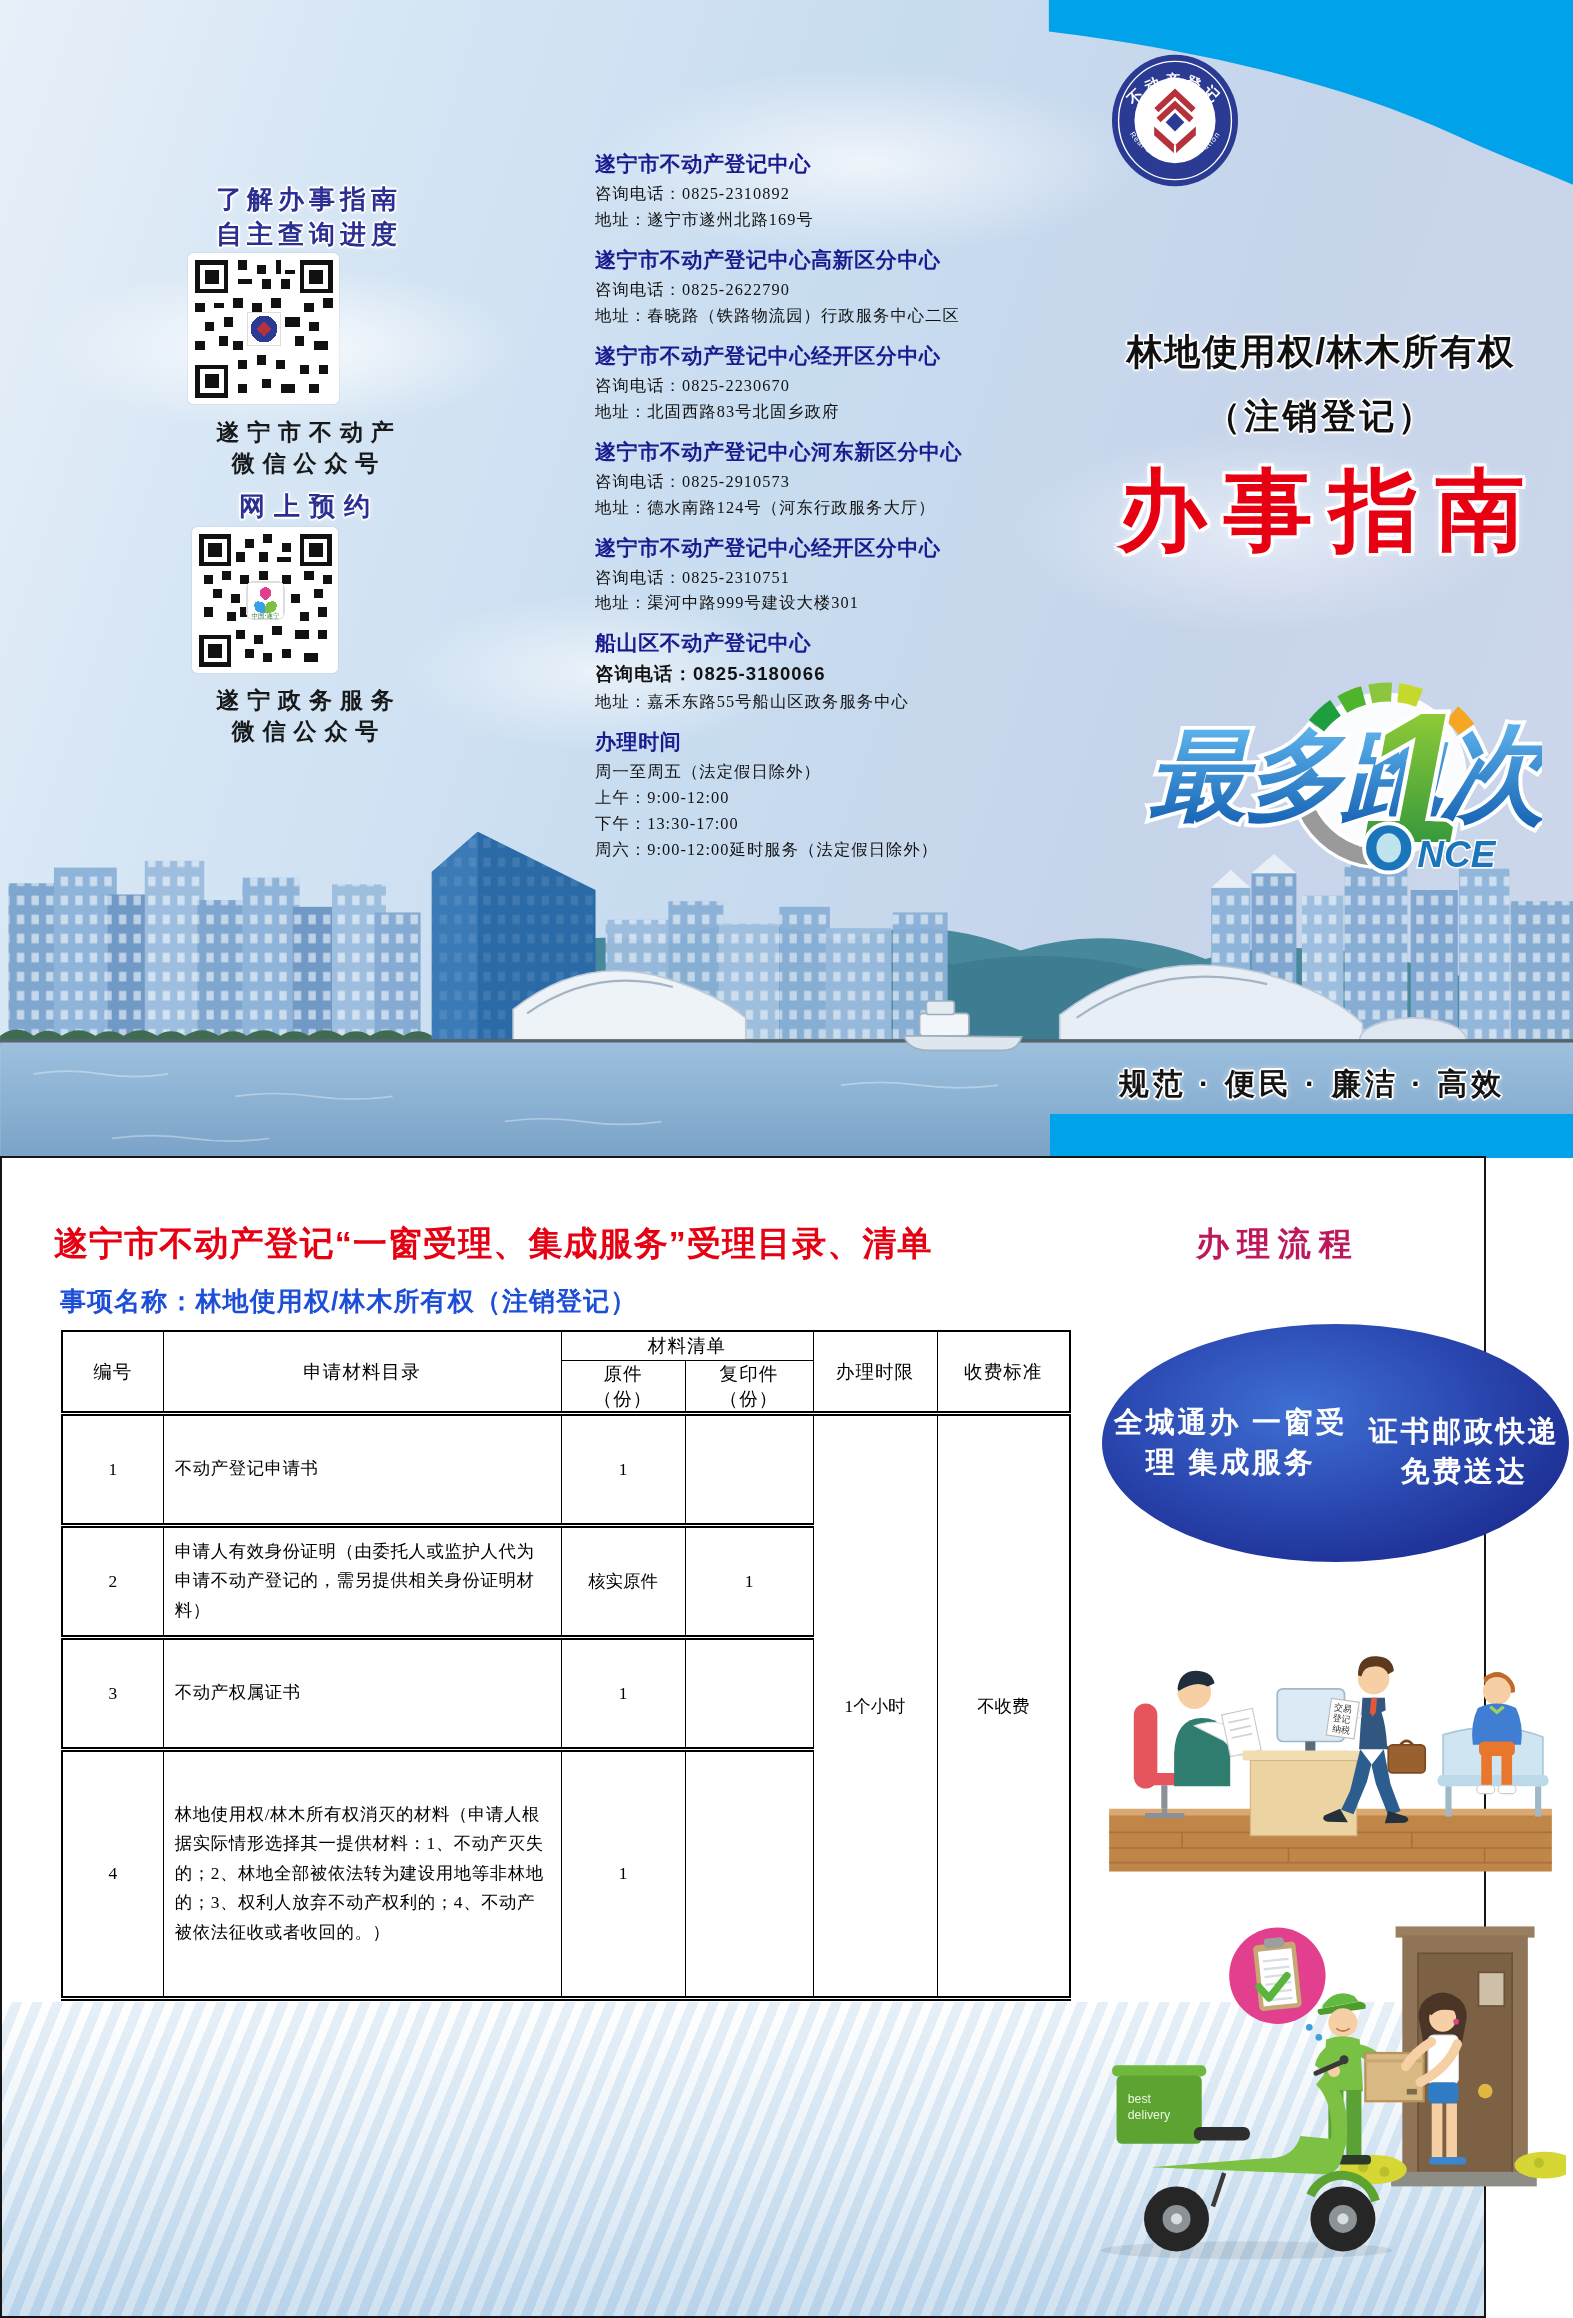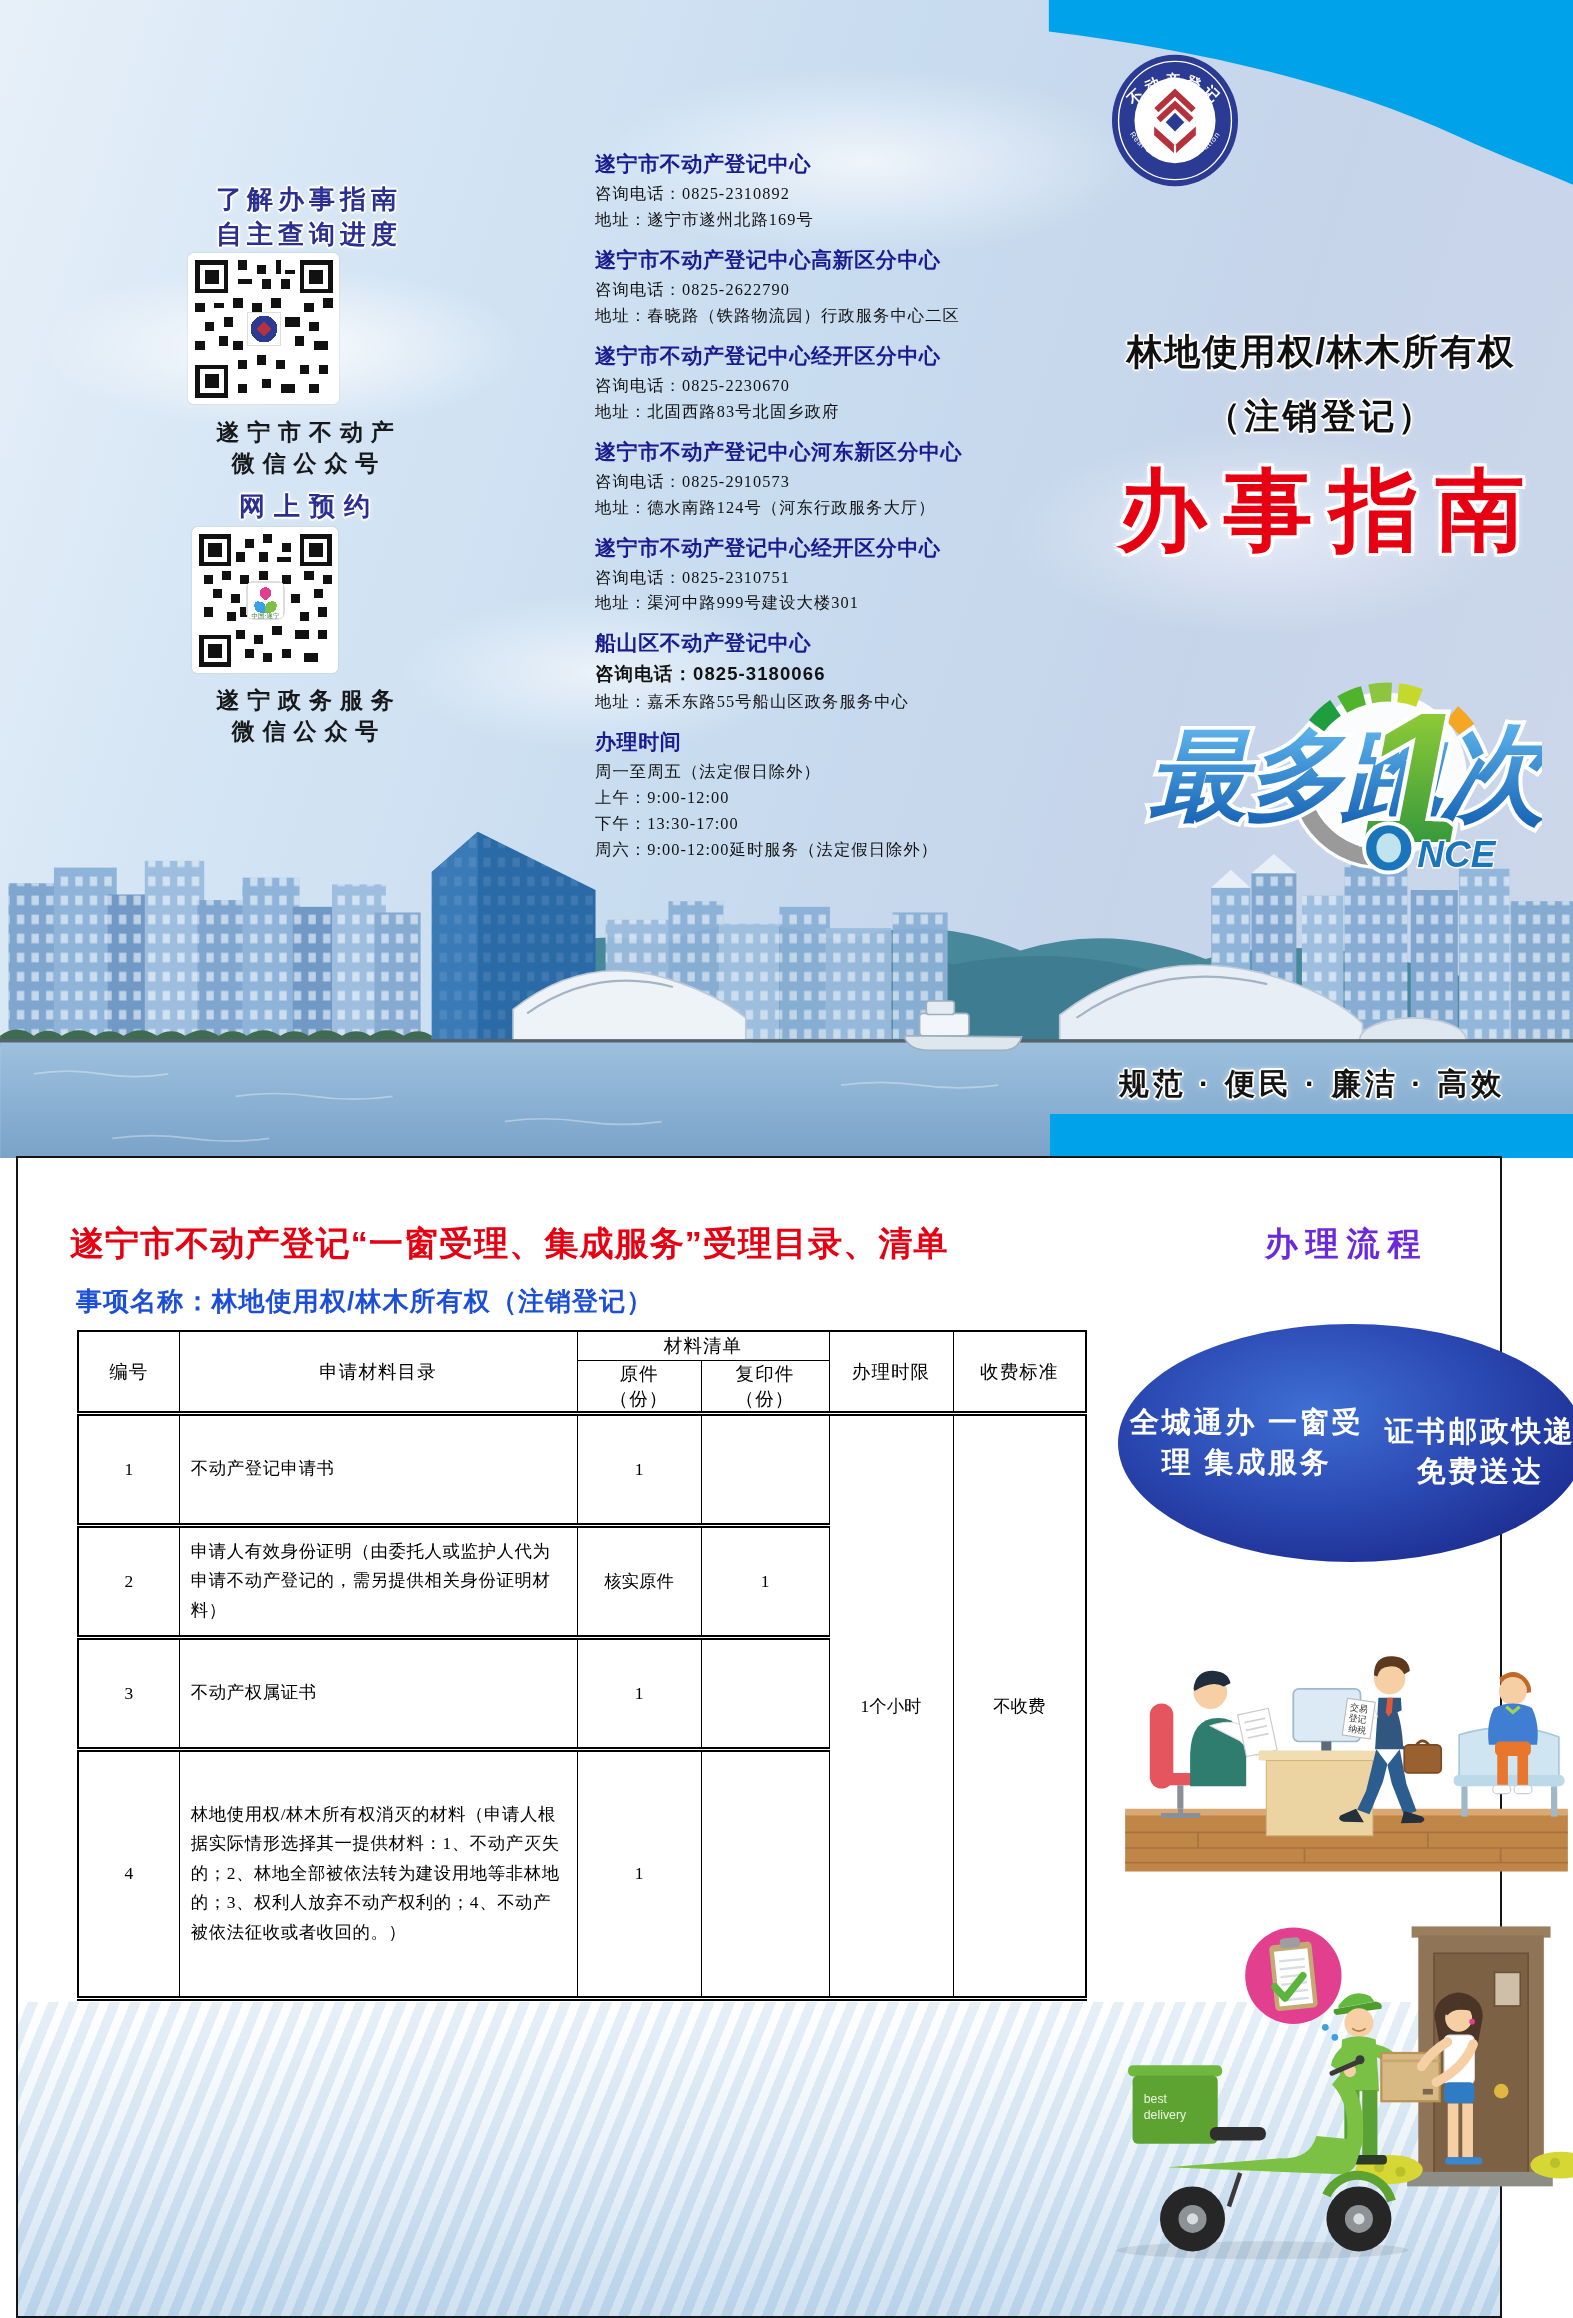--- a/index.html
+++ b/index.html
@@ -52,30 +52,30 @@
   #cover-title .t1{font-size:36px;font-weight:900;color:#101010;letter-spacing:1.7px;}
   #cover-title .t2{margin-top:15.7px;font-size:35px;font-weight:900;color:#101010;letter-spacing:3.4px;}
   #cover-title .t3{margin-top:11.2px;font-size:89px;font-weight:900;color:#e60012;letter-spacing:17px;
      margin-left:17px;}
   #once-logo{position:absolute;left:1138px;top:625px;z-index:3;}
   #cover-slogan{position:absolute;left:1068px;top:1064px;width:488px;z-index:4;text-align:center;
      font-size:30px;font-weight:900;color:#141414;letter-spacing:3.9px;}
   #cyan-band{position:absolute;left:1050px;top:1114px;width:524px;height:44px;z-index:4;background:#00a2e9;}
 
   
-  #bottom{position:absolute;left:16px;top:1156px;width:1486px;height:1162px;z-index:5;
+  #bottom{position:absolute;left:0;top:1156px;width:1486px;height:1162px;z-index:5;
      background:#fff;border:2.8px solid #151515;box-sizing:border-box;}
   #water-fade{position:absolute;left:0;bottom:0;width:100%;height:314px;
      background:
       repeating-linear-gradient(112deg,rgba(255,255,255,.28) 0 9px,rgba(166,199,227,.28) 9px 19px),
       linear-gradient(to bottom,rgba(255,255,255,0) 0%,rgba(214,230,243,.55) 40%,rgba(186,212,234,.95) 100%);}
   #list-title{position:absolute;left:52px;top:63px;font-size:34px;font-weight:900;color:#e60012;letter-spacing:1.1px;}
   #item-name{position:absolute;left:58px;top:126px;font-size:26px;font-weight:900;color:#1d4ed8;letter-spacing:1.1px;}
-  #flow-title{position:absolute;left:1194px;top:64px;width:269px;text-align:center;
-     font-size:33px;font-weight:900;color:#6d28d9;letter-spacing:7.9px;}
+  #flow-title{position:absolute;left:1194px;top:64px;width:269px;text-align:left;
+     font-size:33px;font-weight:900;color:#be185d;letter-spacing:7.9px;}
 
   #mat-table{position:absolute;left:59px;top:172px;width:1009px;border-collapse:collapse;table-layout:fixed;
      font-family:"Liberation Serif","DejaVu Serif",serif;color:#000;}
   #mat-table th,#mat-table td{border:1.7px solid #000;text-align:center;vertical-align:middle;
      font-weight:400;padding:0 21px;box-sizing:border-box;}
   #mat-table{border:2.2px solid #000;}
   #mat-table th{font-size:18.5px;letter-spacing:1.1px;}
   #mat-table td{font-size:17.4px;}
   #mat-table td.mat{text-align:left;padding:7.9px 11.2px;line-height:1.7;letter-spacing:0.6px;}
   #mat-table tr.hdr2 th, #mat-table th.sp2{border-bottom:5px double #000;}

